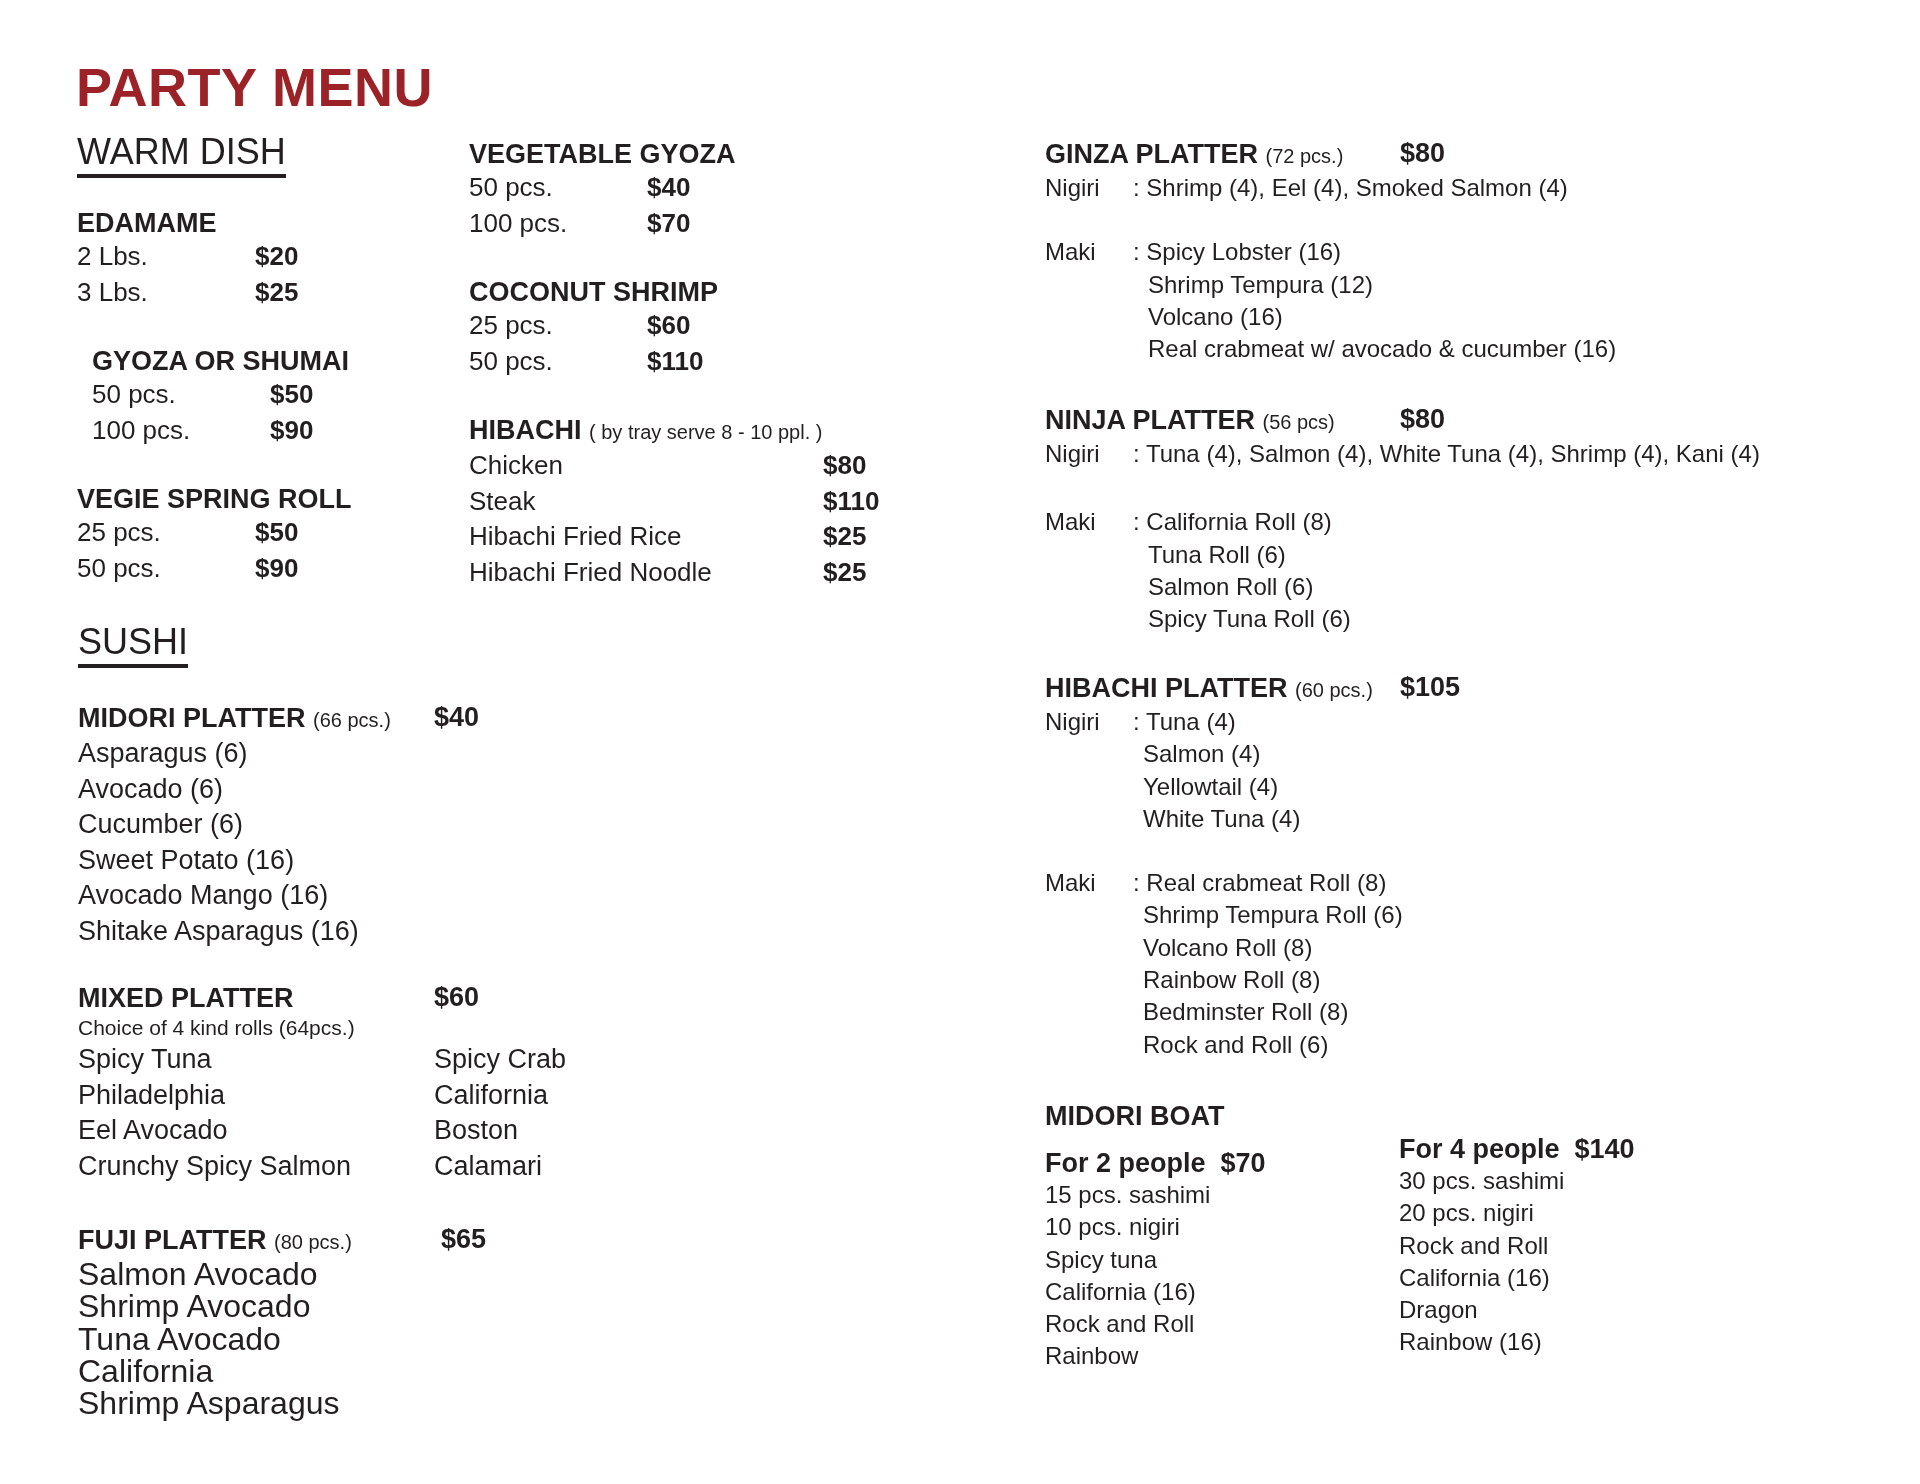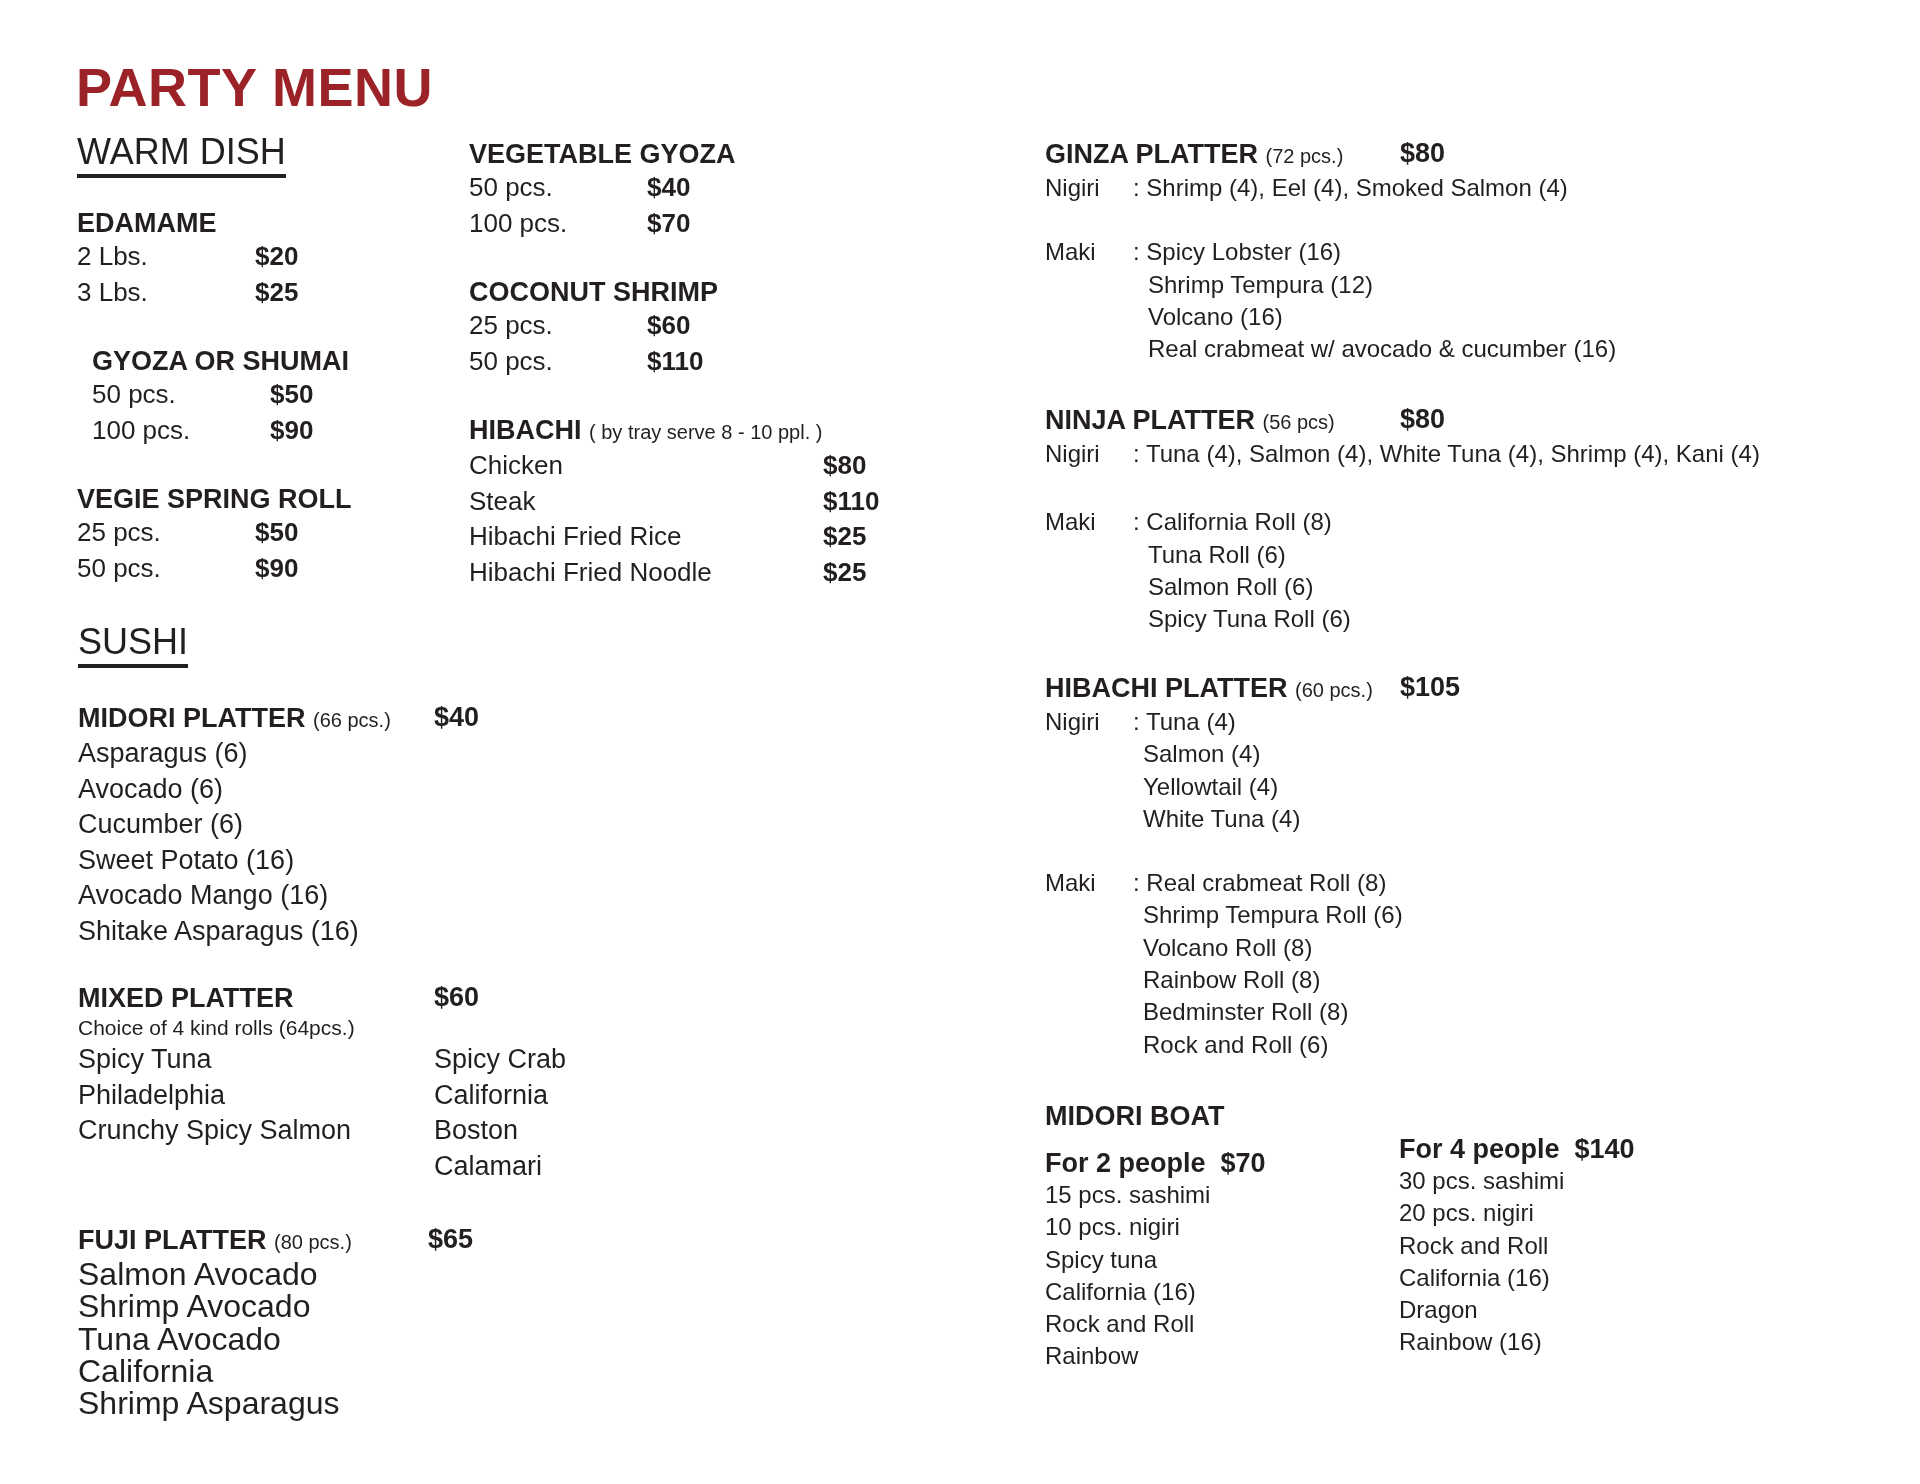--- a/index.html
+++ b/index.html
@@ -128,34 +128,35 @@
 </div>
 
 <div class="abs" style="left:78px;top:982px;width:520px;">
   <div class="hdr">MIXED PLATTER</div>
   <div class="abs price" style="left:356px;top:0;">$60</div>
   <div class="sub">Choice of 4 kind rolls (64pcs.)</div>
   <div style="display:flex;">
     <div class="list" style="width:356px;">
       <div>Spicy Tuna</div>
       <div>Philadelphia</div>
+      <div>Eel Avocado</div>
       <div>Crunchy Spicy Salmon</div>
     </div>
     <div class="list">
       <div>Spicy Crab</div>
       <div>California</div>
       <div>Boston</div>
       <div>Calamari</div>
     </div>
   </div>
 </div>
 
 <div class="abs" style="left:78px;top:1224px;width:480px;">
   <div class="hdr"><span>FUJI PLATTER</span> <span class="note">(80 pcs.)</span></div>
-  <div class="abs price" style="left:350px;top:0;text-align:right;">$65</div>
+  <div class="abs price" style="left:363px;top:0;text-align:right;">$65</div>
   <div class="small">
     <div>Salmon Avocado</div>
     <div>Shrimp Avocado</div>
     <div>Tuna Avocado</div>
     <div>California</div>
     <div>Shrimp Asparagus</div>
   </div>
 </div>
 
 <div class="abs" style="left:1045px;top:138px;width:800px;">

